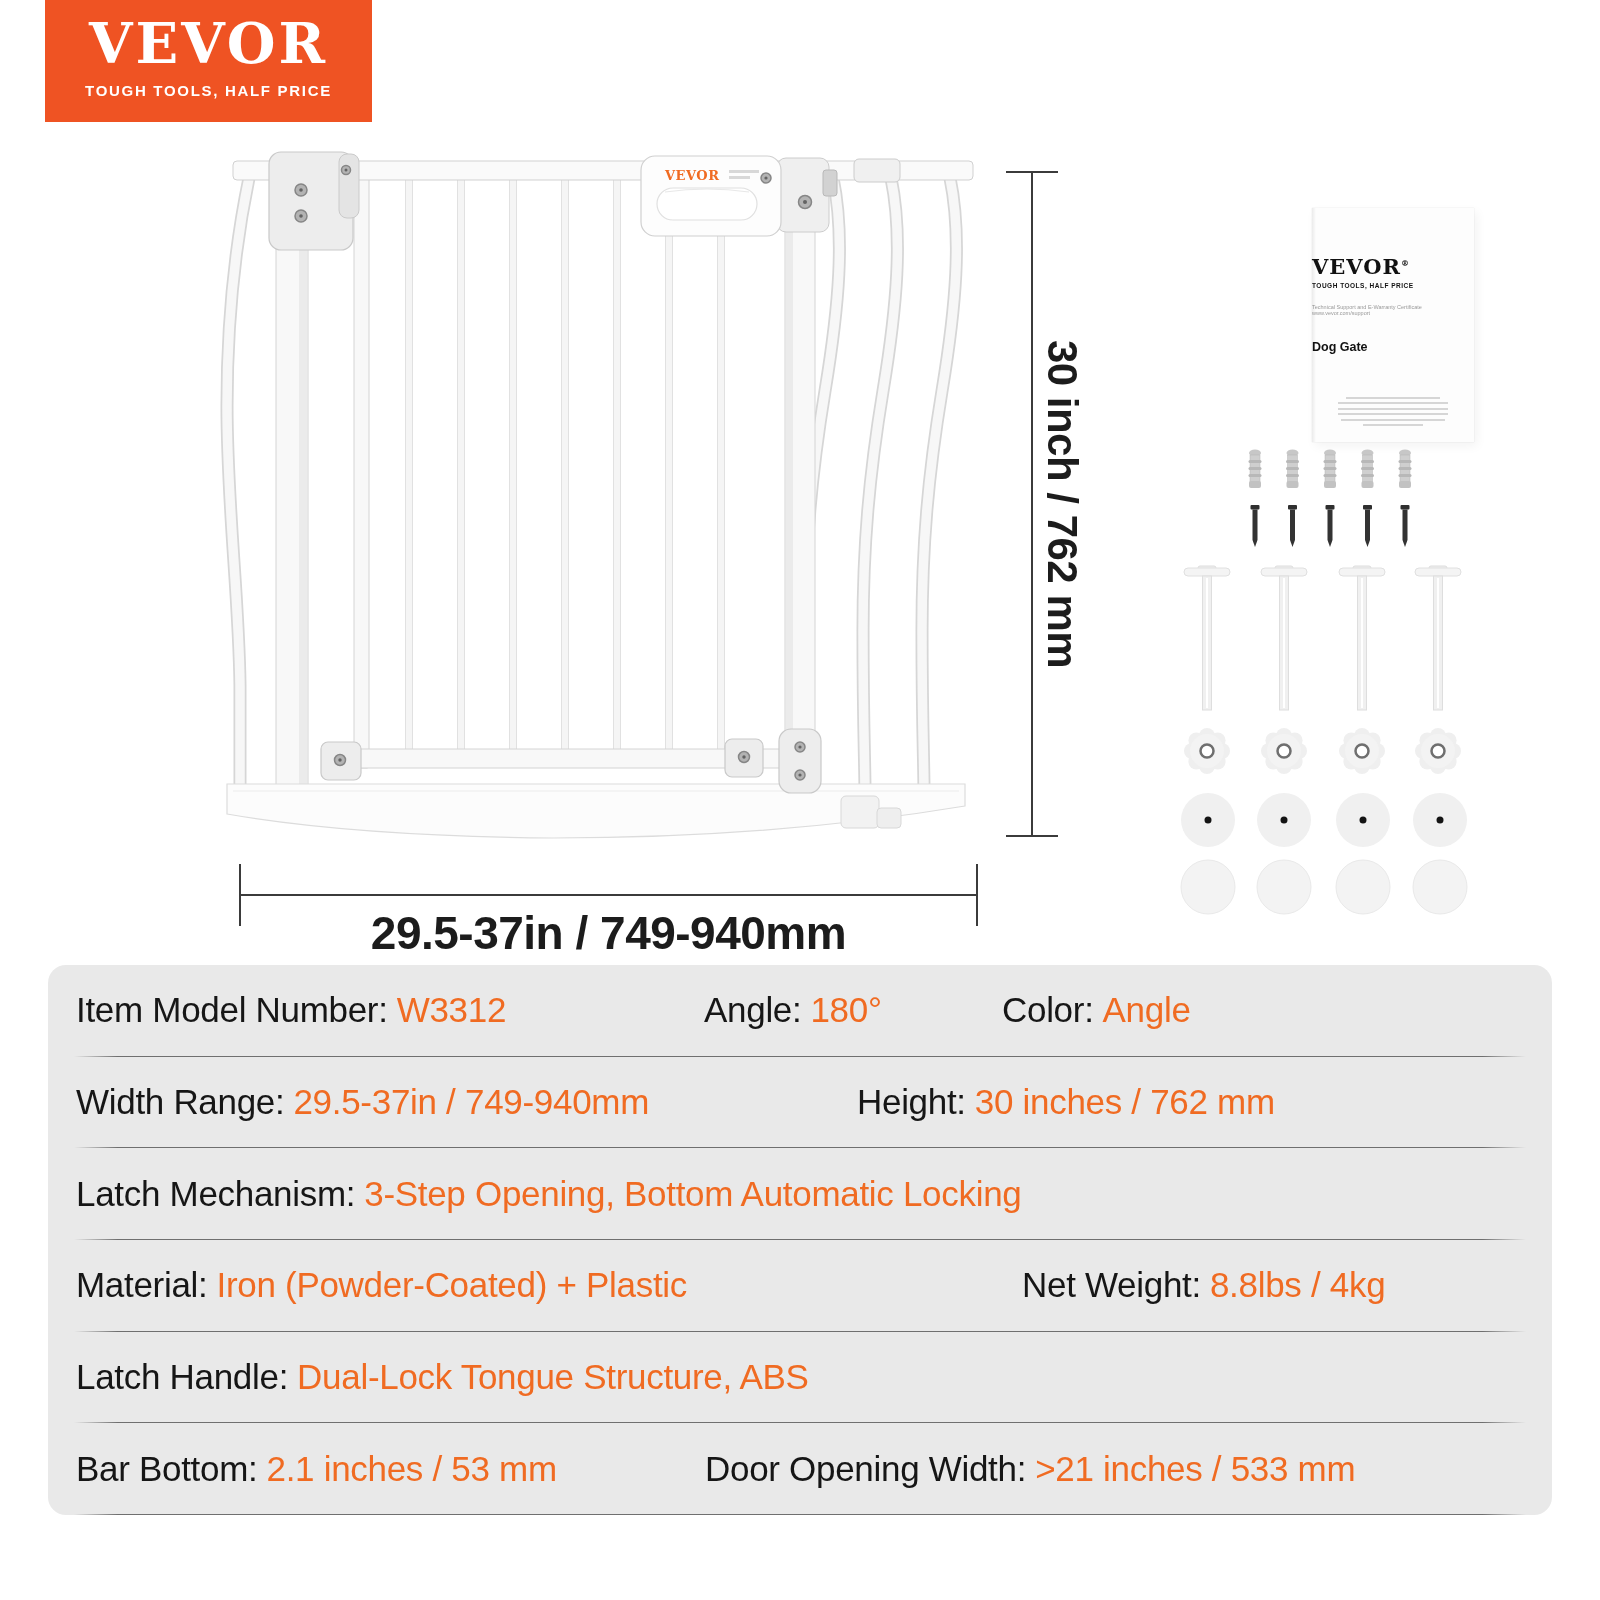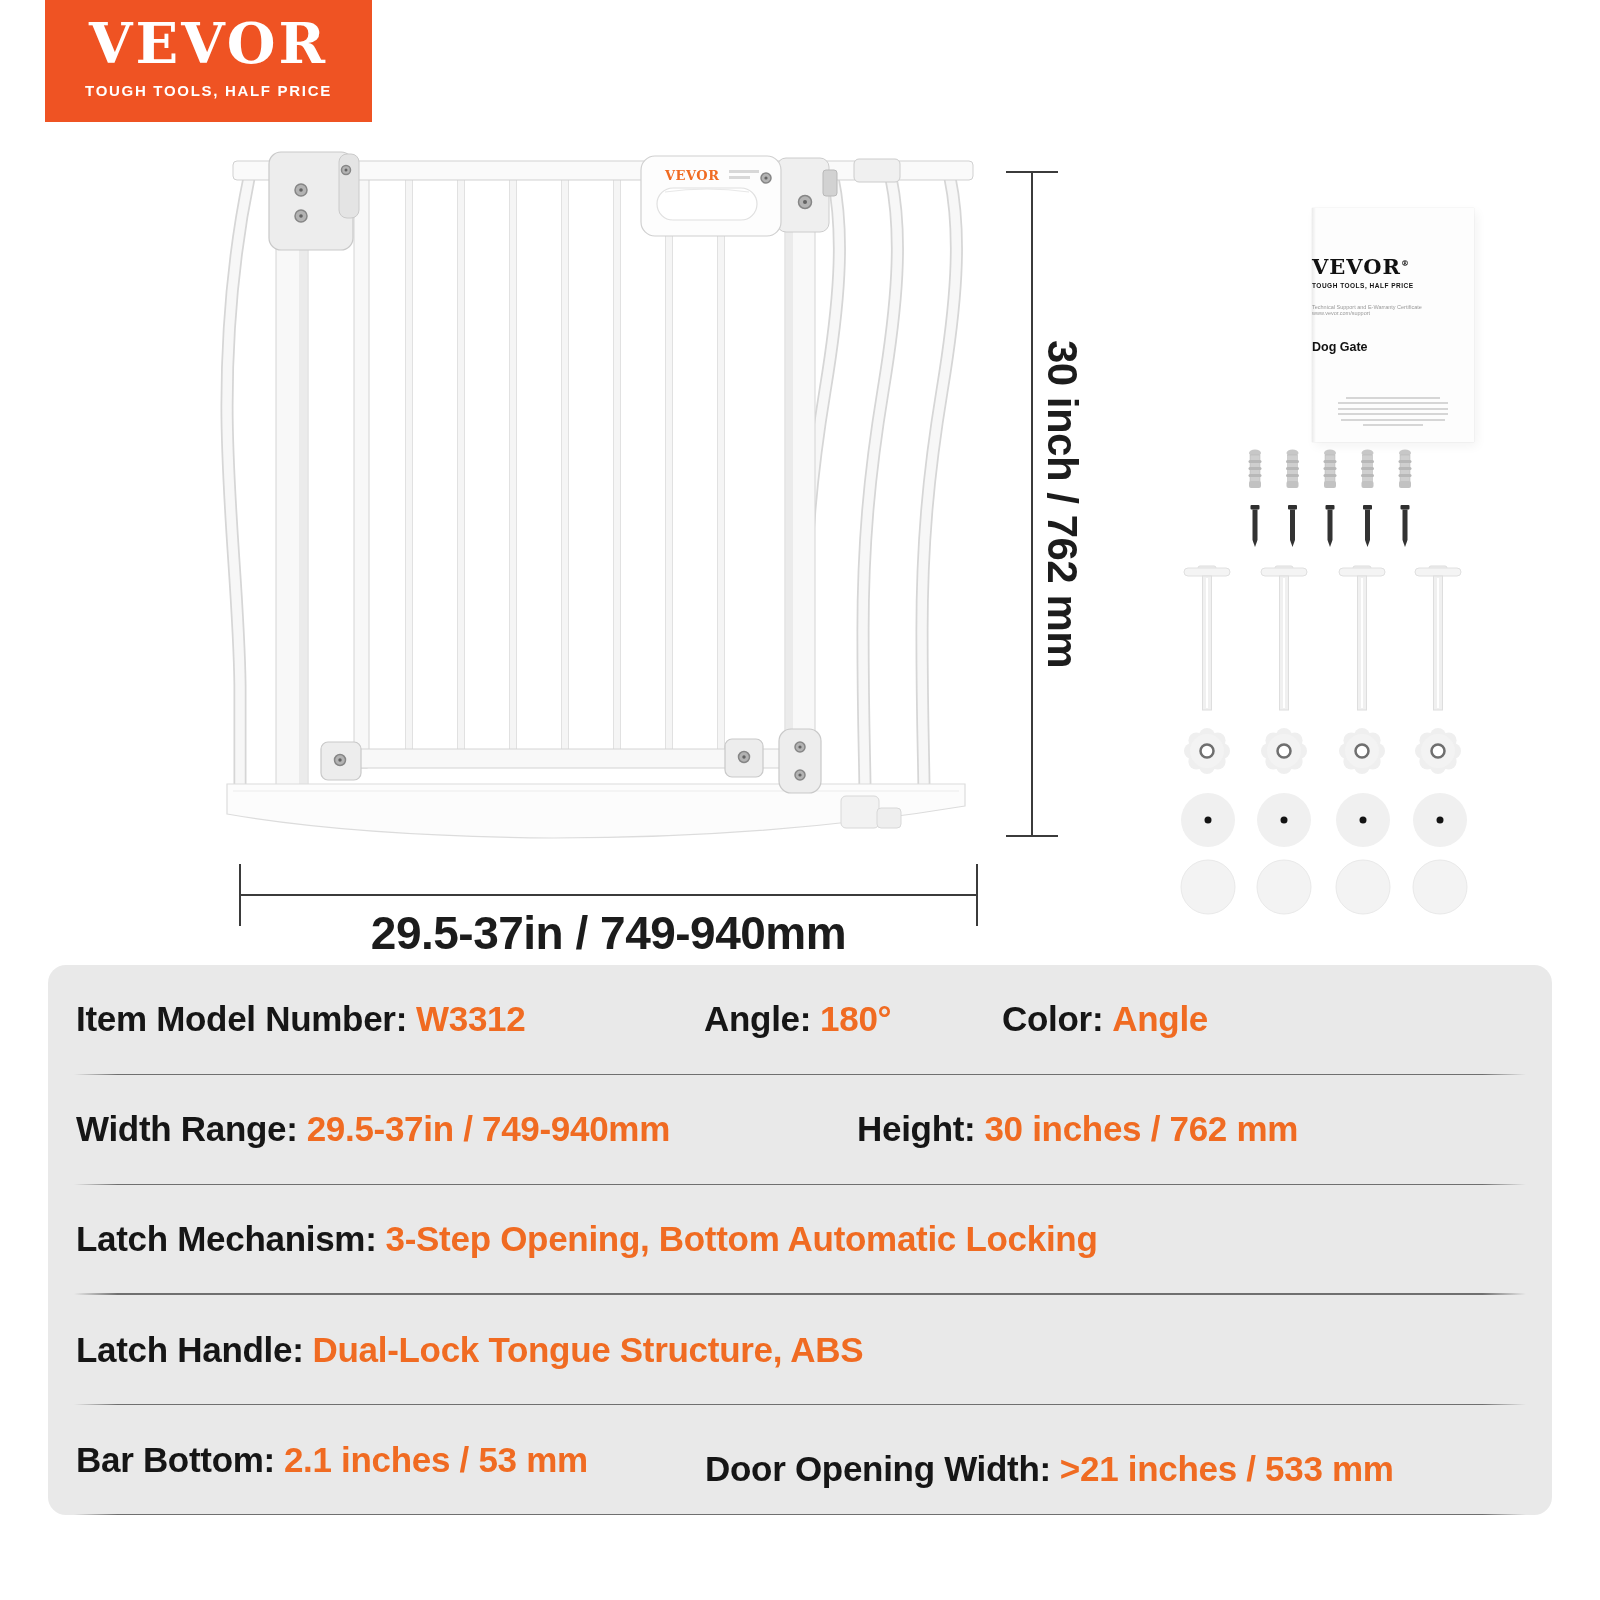--- a/index.html
+++ b/index.html
@@ -47,24 +47,24 @@
   
   .acc-svg{position:absolute;left:1150px;top:440px;width:330px;height:490px;}
 
   
   .spec-table{position:absolute;left:48px;top:965px;width:1504px;height:550px;background:#e9e9e9;
               border-radius:18px;display:flex;flex-direction:column;overflow:hidden;}
   .spec-row{flex:1;position:relative;}
   .spec-div{height:1px;flex:none;margin:0 26px;
             background:linear-gradient(to right,rgba(90,90,90,0),rgba(90,90,90,.85) 3%,rgba(90,90,90,.85) 97%,rgba(90,90,90,0));}
   .pair{position:absolute;top:50%;transform:translateY(-50%);white-space:nowrap;
-        font-weight:bold;font-size:35px;letter-spacing:-0.3px;color:#161616;}
+        font-weight:normal;font-size:35px;letter-spacing:-0.3px;color:#161616;}
   .pair .val{color:#f06b22;margin-left:9px;}
   .p-start{left:28px;} .p-656{left:656px;} .p-809{left:809px;}
-  .p-954{left:954px;} .p-974{left:974px;} .p-657{left:657px;margin-top:9px;}
+  .p-954{left:954px;} .p-974{left:974px;} .p-657{left:657px;}
 </style>
 </head>
 <body>
 
 <div id="canvas">
 
   <div class="logo">
     <div class="logo-name">VEVOR</div>
     <div class="logo-tag">TOUGH TOOLS, HALF PRICE</div>
   </div>
@@ -366,20 +366,24 @@
       <div class="pair p-start"><span class="lbl">Width Range:</span><span class="val">29.5-37in / 749-940mm</span></div>
       <div class="pair p-809"><span class="lbl">Height:</span><span class="val">30 inches / 762 mm</span></div>
     </div>
     <div class="spec-div"></div>
 
     <div class="spec-row">
       <div class="pair p-start"><span class="lbl">Latch Mechanism:</span><span class="val">3-Step Opening, Bottom Automatic Locking</span></div>
     </div>
     <div class="spec-div"></div>
 
+    <div class="spec-row">
+      <div class="pair p-start"><span class="lbl">Material:</span><span class="val">Iron (Powder-Coated) + Plastic</span></div>
+      <div class="pair p-974"><span class="lbl">Net Weight:</span><span class="val">8.8lbs / 4kg</span></div>
+    </div>
     <div class="spec-div"></div>
 
     <div class="spec-row">
       <div class="pair p-start"><span class="lbl">Latch Handle:</span><span class="val">Dual-Lock Tongue Structure, ABS</span></div>
     </div>
     <div class="spec-div"></div>
 
     <div class="spec-row">
       <div class="pair p-start"><span class="lbl">Bar Bottom:</span><span class="val">2.1 inches / 53 mm</span></div>
       <div class="pair p-657"><span class="lbl">Door Opening Width:</span><span class="val">&gt;21 inches / 533 mm</span></div>

